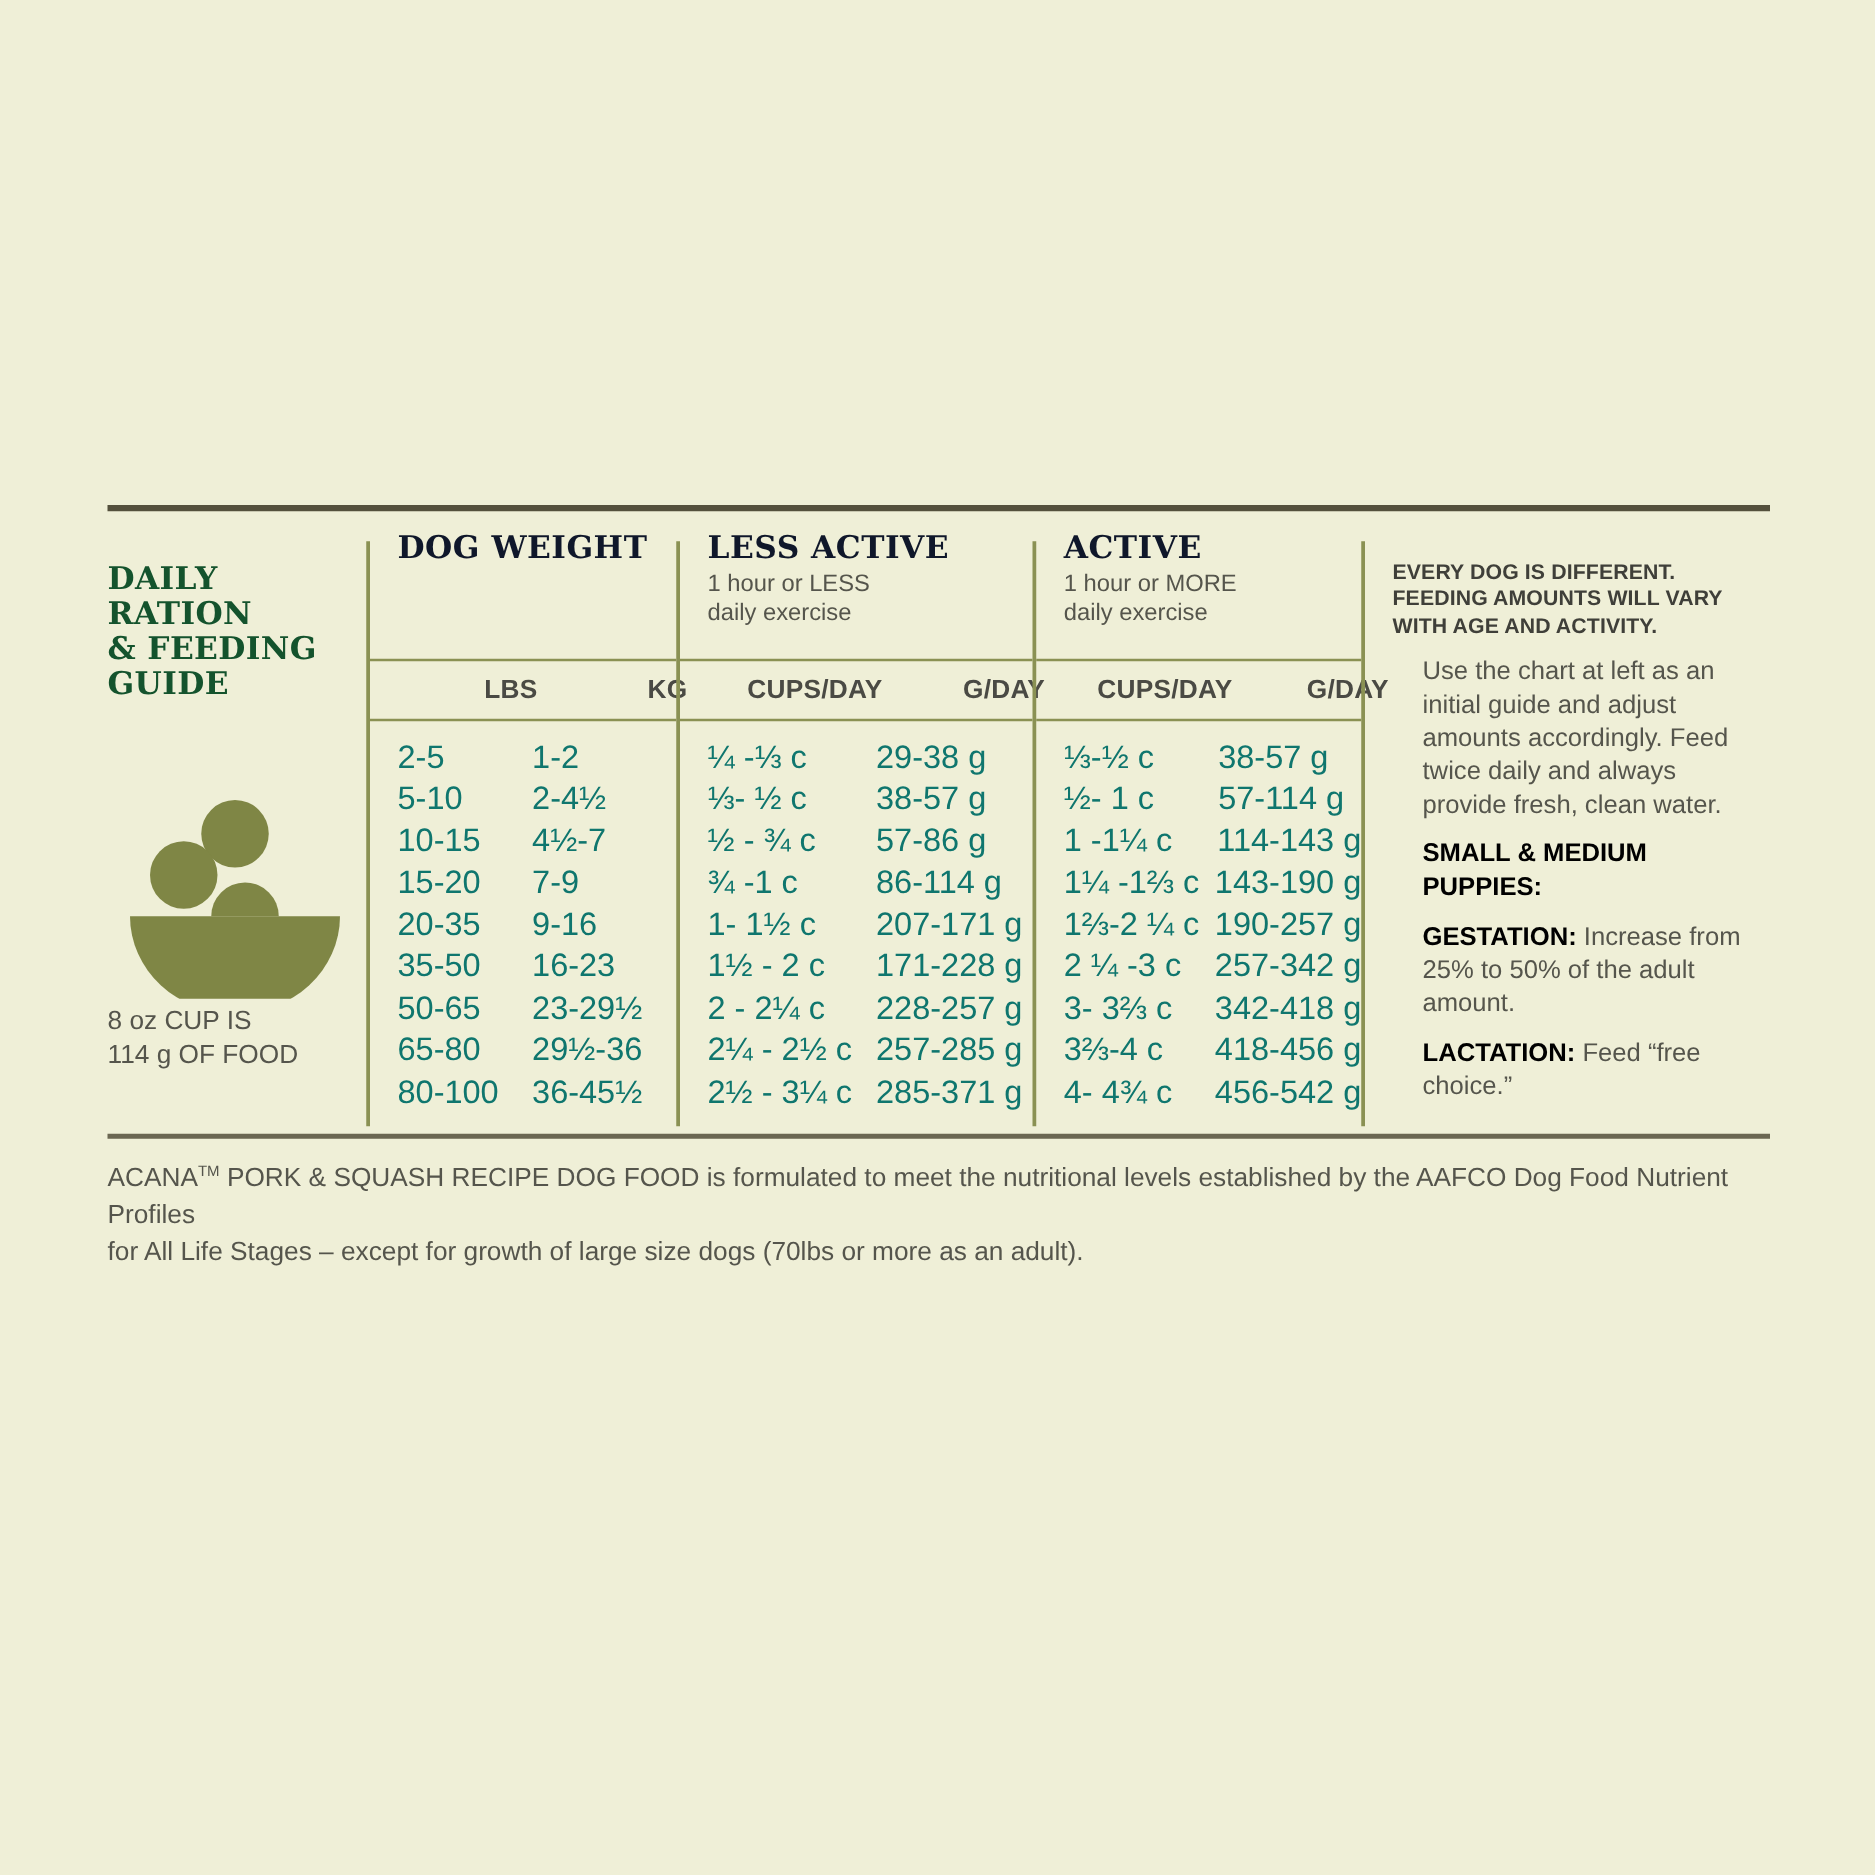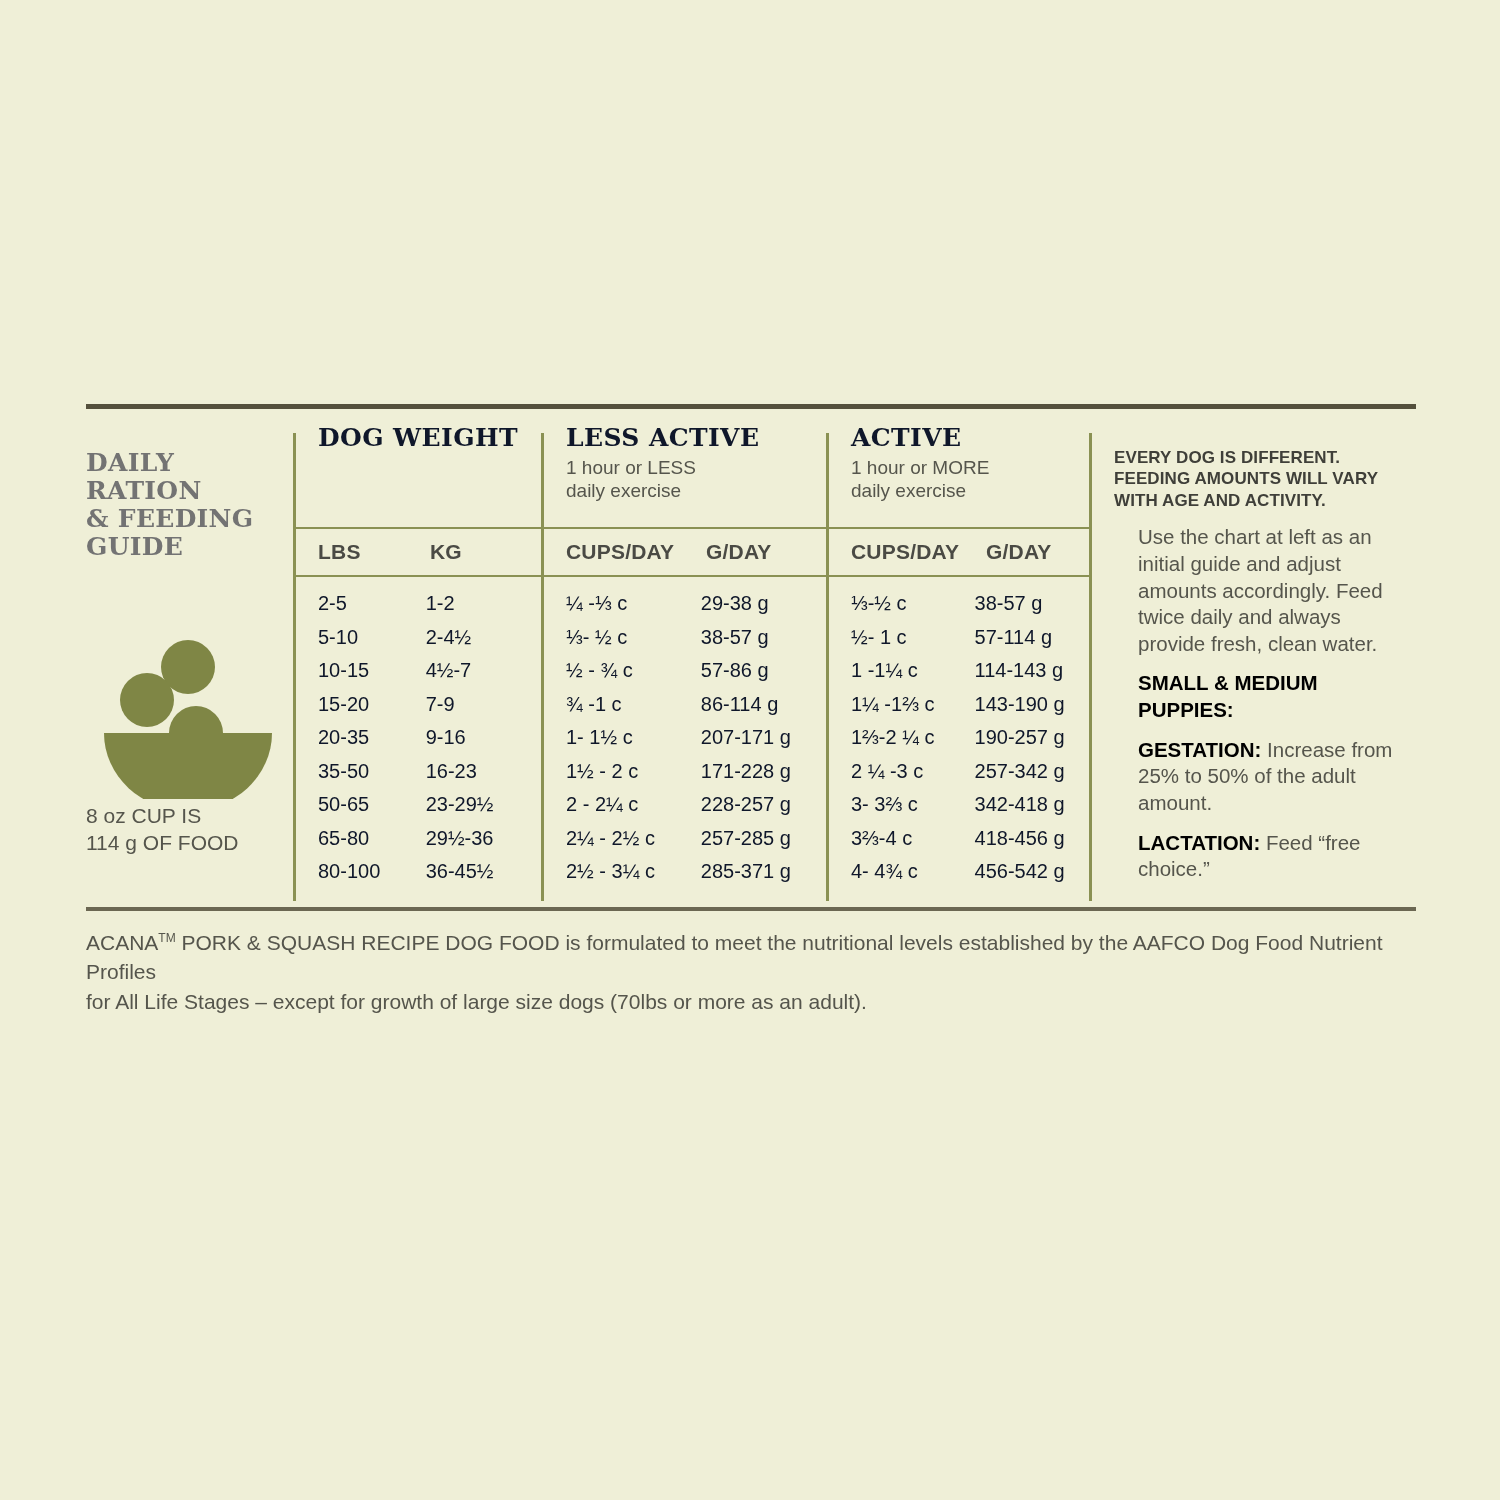--- a/index.html
+++ b/index.html
@@ -51,21 +51,21 @@
 
   .cellpad { padding-left: 22px; }
 
   
   .guide-title {
     font-family: "DejaVu Serif", serif;
     font-weight: bold;
     font-size: 25px;
     line-height: 1.12;
     letter-spacing: 0.3px;
-    color: #737373;
+    color: #14532d;
     margin-top: 26px;
   }
 
   .bowl-wrap {
     margin-top: 66px;
     margin-left: 14px;
   }
 
   .cup-note {
     font-size: 21px;
@@ -104,32 +104,32 @@
     align-items: center;
   }
   .subhead {
     display: flex;
     align-items: center;
     font-size: 21px;
     font-weight: bold;
     letter-spacing: 0.2px;
     color: #4a4a44;
   }
-  .subhead span { display: inline-block; }
+  .subhead span { display: inline-block; text-align: right; }
 
   .rows {
     padding-top: 10px;
     padding-bottom: 12px;
   }
   .row {
     display: flex;
-    align-items: center;
+    align-items: flex-end;
     height: 33.5px;
-    font-size: 20px;
-    color: #0f172a;
+    font-size: 26px;
+    color: #0f766e;
     white-space: nowrap;
   }
 
   
   .w-a { width: 112px; }  
   .w-b { width: 120px; }  
   .w-c { width: 140px; }  
   .w-d { width: 130px; }  
   .w-e { width: 135px; }  
   .w-f { width: 125px; }  

